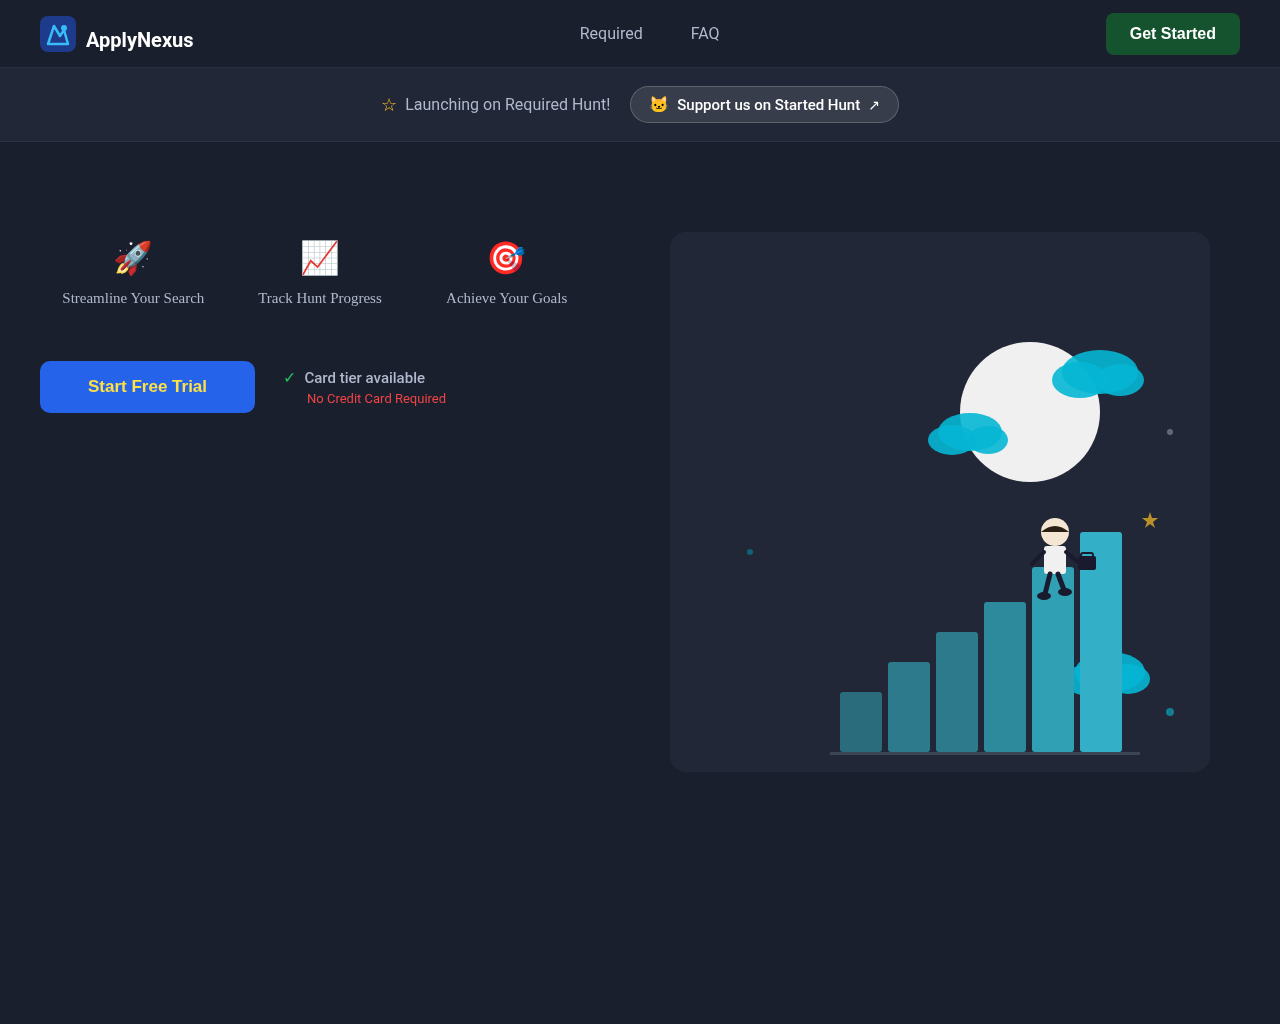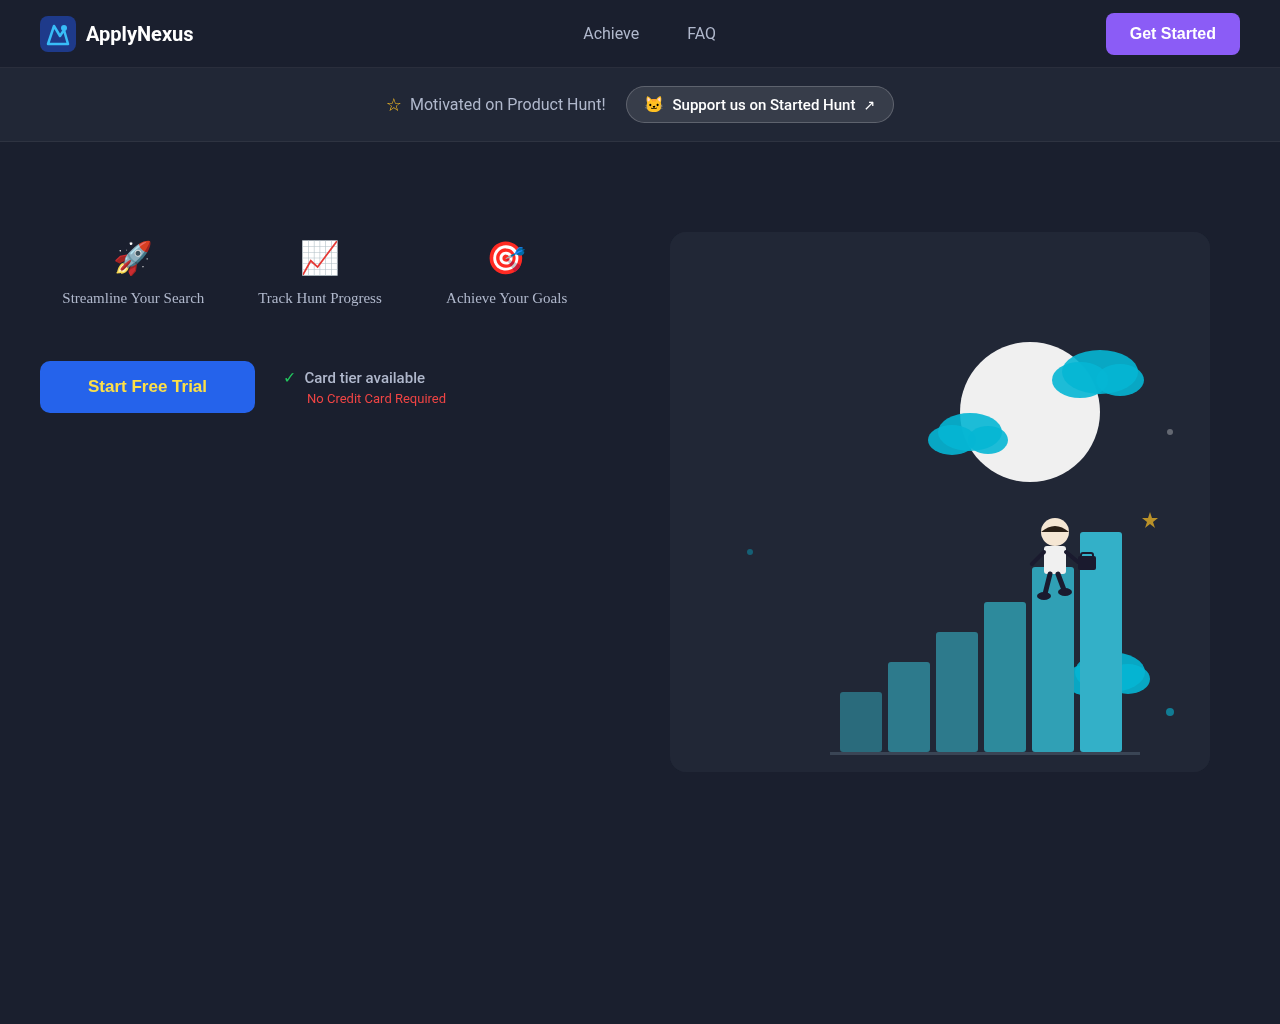--- a/index.html
+++ b/index.html
@@ -19,21 +19,21 @@
       align-items: center;
       justify-content: space-between;
       padding: 0 40px;
       height: 68px;
       background-color: #1a1f2e;
       border-bottom: 1px solid rgba(255,255,255,0.07);
     }
 
     .nav-logo {
       display: flex;
-      align-items: center;
+      align-items: flex-end;
       gap: 10px;
       cursor: pointer;
     }
 
     .logo-icon {
       width: 36px;
       height: 36px;
     }
 
     .logo-text {
@@ -50,21 +50,21 @@
 
     .nav-link {
       color: #b0b8cc;
       font-size: 16px;
       text-decoration: none;
       cursor: pointer;
       transition: color 0.2s;
     }
 
     .get-started-btn {
-      background: #8b5cf6;
+      background: #14532d;
       color: #ffffff;
       border: none;
       border-radius: 8px;
       padding: 12px 24px;
       font-size: 16px;
       font-weight: 600;
       cursor: pointer;
       transition: background 0.2s;
     }
 
@@ -240,31 +240,31 @@
   <div class="nav-logo">
     <svg class="logo-icon" viewBox="0 0 36 36" fill="none" xmlns="http://www.w3.org/2000/svg">
       <rect width="36" height="36" rx="8" fill="#1e3a8a"></rect>
       <path d="M8 28 L14 10 L20 20 L24 14 L28 28Z" fill="none" stroke="#38bdf8" stroke-width="2.5" stroke-linejoin="round"></path>
       <circle cx="24" cy="12" r="3" fill="#38bdf8"></circle>
     </svg>
     <span class="logo-text">ApplyNexus</span>
   </div>
 
   <div class="nav-links">
-    <a class="nav-link" href="#">Achieve</a>
+    <a class="nav-link" href="#">Required</a>
     <a class="nav-link" href="#">FAQ</a>
   </div>
 
   <button class="get-started-btn">Get Started</button>
 </nav>
 
 <div class="announcement-bar">
   <div class="announcement-text">
     <span style="color:#fbbf24; font-size:18px;">☆</span>
-    <span>Motivated on Product Hunt!</span>
+    <span>Launching on Required Hunt!</span>
   </div>
 
   <a class="announcement-badge" href="#">
     <span style="font-size:16px;">🐱</span>
     <span>Support us on Started Hunt</span>
     <span style="font-size:14px;">↗</span>
   </a>
 </div>
 
 <section class="hero">

